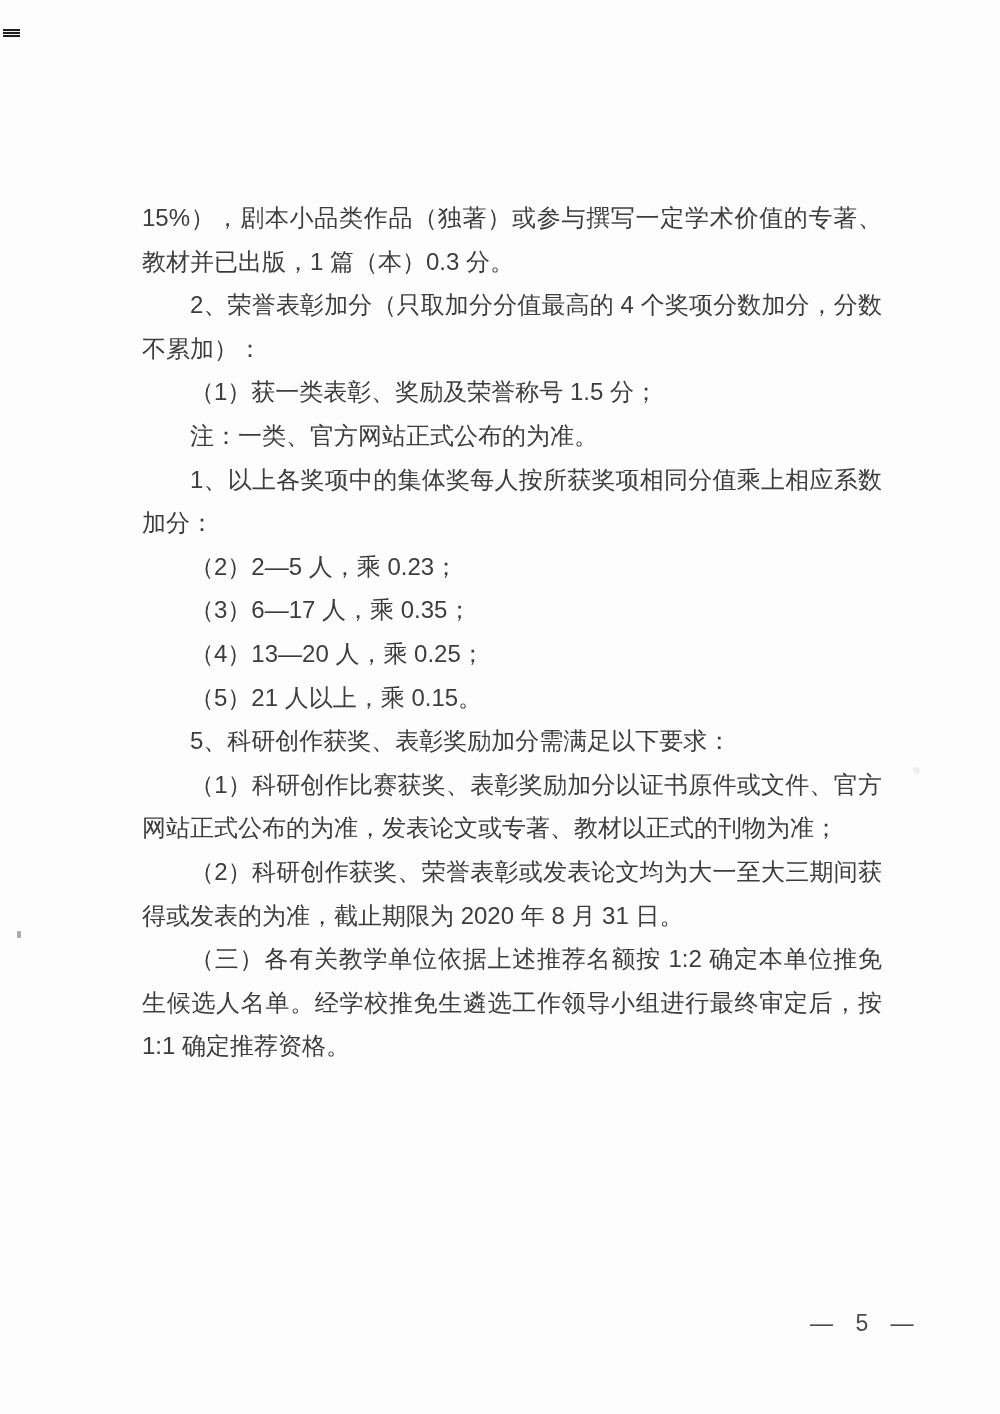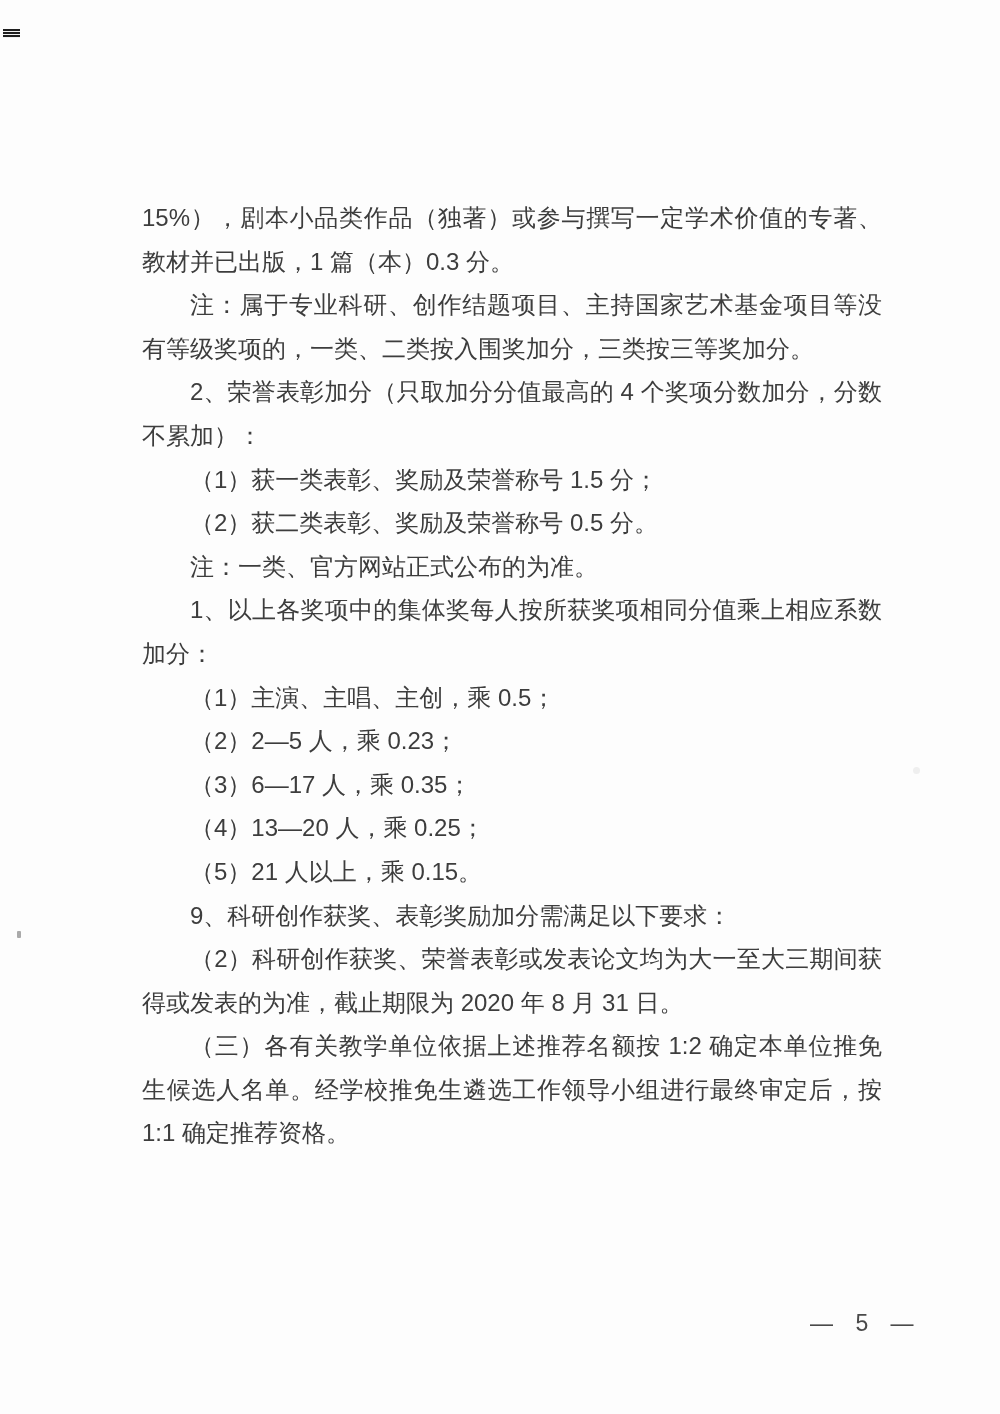--- a/index.html
+++ b/index.html
@@ -72,31 +72,29 @@
 <body>
 
 <div class="page">
 
   <div class="corner-mark"></div>
   <div class="speck-left"></div>
   <div class="speck-right"></div>
 
   <div class="content">
     <p class="flush">15%），剧本小品类作品（独著）或参与撰写一定学术价值的专著、教材并已出版，1 篇（本）0.3 分。</p>
-    <p>注：属于专业科研、创作结题项目、主持国家艺术基金项目等没有等级奖项的，一类、二类按入围奖加分，三类按三等奖加分。</p>
     <p>2、荣誉表彰加分（只取加分分值最高的 4 个奖项分数加分，分数不累加）：</p>
     <p>（1）获一类表彰、奖励及荣誉称号 1.5 分；</p>
-    <p>（2）获二类表彰、奖励及荣誉称号 0.5 分。</p>
     <p>注：一类、官方网站正式公布的为准。</p>
     <p>1、以上各奖项中的集体奖每人按所获奖项相同分值乘上相应系数加分：</p>
-    <p>（1）主演、主唱、主创，乘 0.5；</p>
     <p>（2）2—5 人，乘 0.23；</p>
     <p>（3）6—17 人，乘 0.35；</p>
     <p>（4）13—20 人，乘 0.25；</p>
     <p>（5）21 人以上，乘 0.15。</p>
-    <p>9、科研创作获奖、表彰奖励加分需满足以下要求：</p>
+    <p>5、科研创作获奖、表彰奖励加分需满足以下要求：</p>
+    <p>（1）科研创作比赛获奖、表彰奖励加分以证书原件或文件、官方网站正式公布的为准，发表论文或专著、教材以正式的刊物为准；</p>
     <p>（2）科研创作获奖、荣誉表彰或发表论文均为大一至大三期间获得或发表的为准，截止期限为 2020 年 8 月 31 日。</p>
     <p>（三）各有关教学单位依据上述推荐名额按 1:2 确定本单位推免生候选人名单。经学校推免生遴选工作领导小组进行最终审定后，按 1:1 确定推荐资格。</p>
   </div>
 
   <div class="footer">— 5 —</div>
 
 </div>
 
 </body></html>

